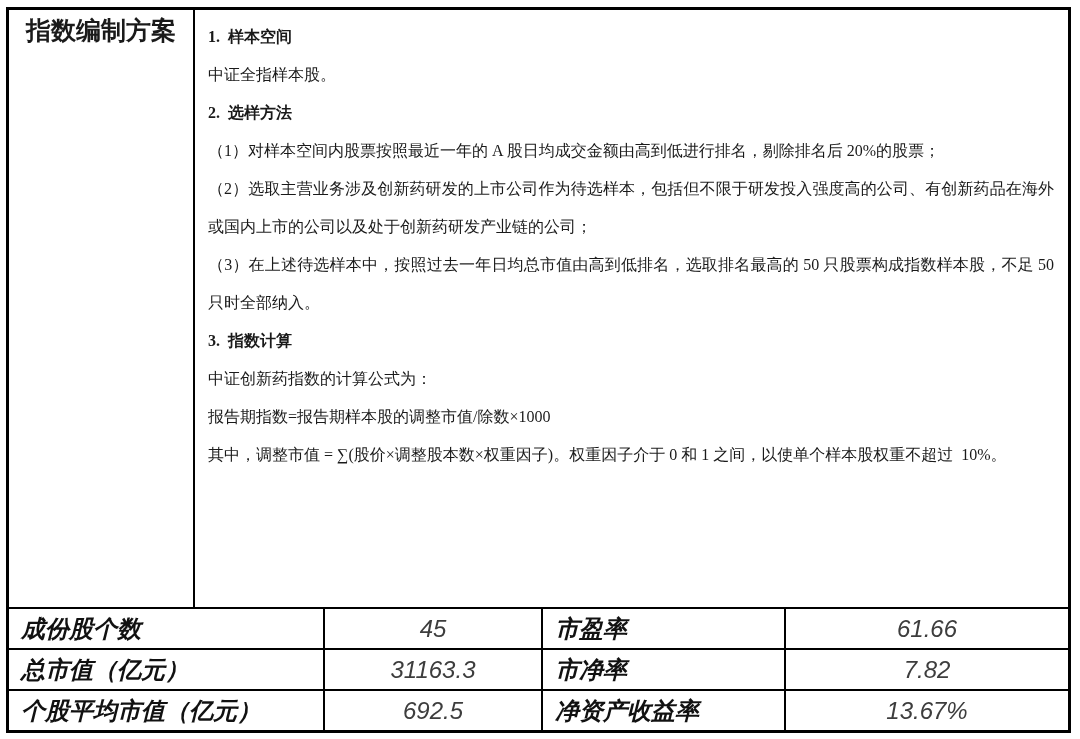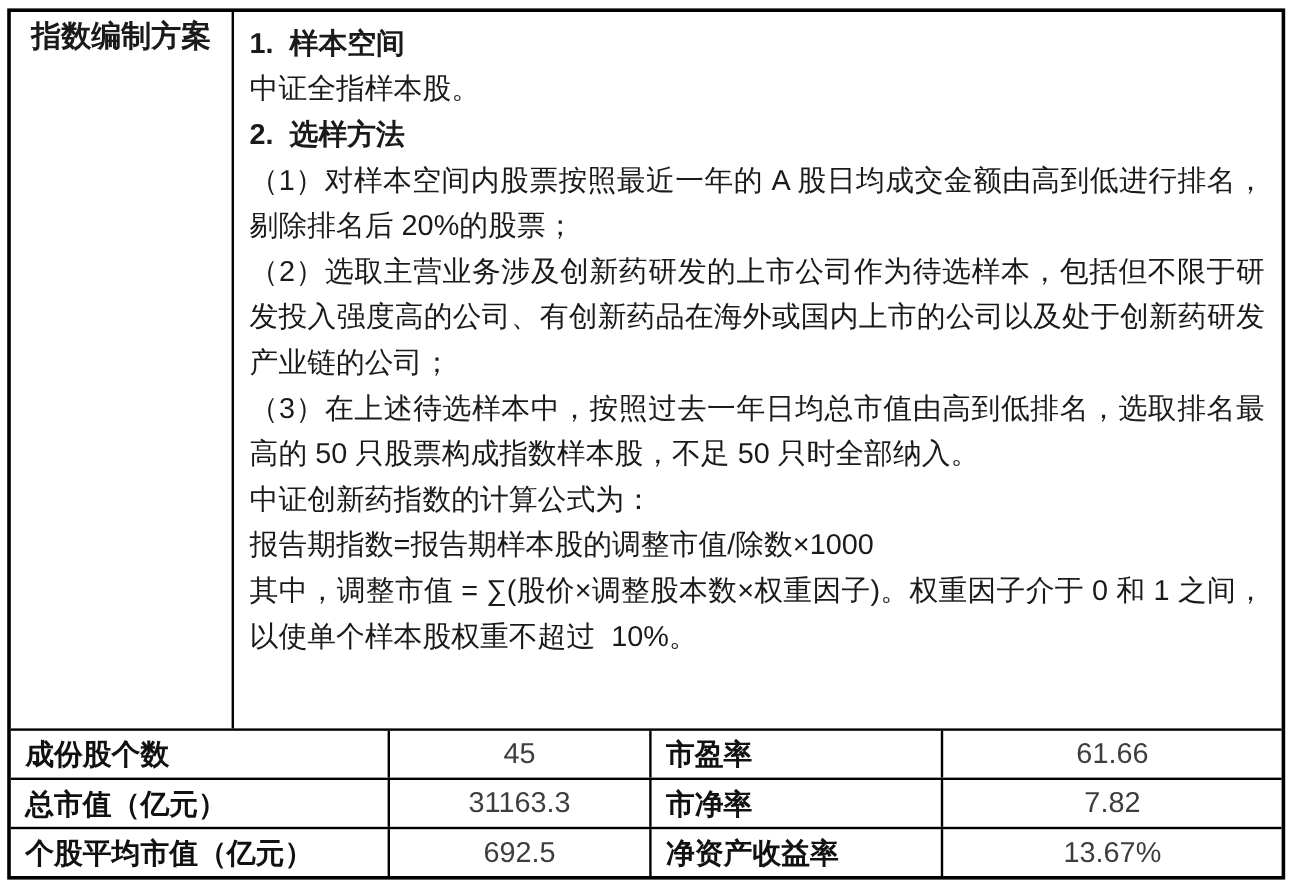--- a/index.html
+++ b/index.html
@@ -16,26 +16,26 @@
   
   .top{display:flex;height:599px;box-sizing:border-box;border-bottom:2px solid #000;}
   .scheme-label{
     width:186px;box-sizing:border-box;border-right:2px solid #000;
     display:flex;flex-direction:row;justify-content:center;
     padding:0 14px;font-weight:bold;font-size:25px;line-height:40px;
   }
   .scheme-label .justify-line{text-align:justify;text-align-last:justify;}
   .scheme-content{
     flex:1;box-sizing:border-box;padding:8px 14px 0 13px;
-    font-size:24px;line-height:38px;
+    font-size:16px;line-height:38px;font-family:Liberation Serif, serif;
   }
   .para{margin:0;text-align:justify;white-space:pre-wrap;word-break:break-word;}
   .para.h{font-weight:bold;text-align:left;}
   
-  .stats{flex:1;display:flex;flex-direction:column;}
+  .stats{flex:1;display:flex;flex-direction:column;font-style:italic;}
   .srow{flex:1;display:flex;box-sizing:border-box;}
   .srow + .srow{border-top:2px solid #000;}
   .cell{box-sizing:border-box;display:flex;align-items:center;font-size:24px;overflow:hidden;}
   .cell.label{font-weight:bold;padding-left:12px;color:#111;}
   .cell.value{justify-content:center;color:#3d3d3d;}
   .c1{width:316px;border-right:2px solid #000;}
   .c2{width:218px;border-right:2px solid #000;}
   .c3{width:243px;border-right:2px solid #000;}
   .c4{flex:1;border-radius:14px;}
 </style>
@@ -49,20 +49,21 @@
       <div class="justify-line">指数编制方</div>
       <div>案</div>
     </div>
     <div class="scheme-content">
       <p class="para h">1.  样本空间</p>
       <p class="para">中证全指样本股。</p>
       <p class="para h">2.  选样方法</p>
       <p class="para">（1）对样本空间内股票按照最近一年的 A 股日均成交金额由高到低进行排名，剔除排名后 20%的股票；</p>
       <p class="para">（2）选取主营业务涉及创新药研发的上市公司作为待选样本，包括但不限于研发投入强度高的公司、有创新药品在海外或国内上市的公司以及处于创新药研发产业链的公司；</p>
       <p class="para">（3）在上述待选样本中，按照过去一年日均总市值由高到低排名，选取排名最高的 50 只股票构成指数样本股，不足 50 只时全部纳入。</p>
+      <p class="para h">3.  指数计算</p>
       <p class="para">中证创新药指数的计算公式为：</p>
       <p class="para">报告期指数=报告期样本股的调整市值/除数×1000</p>
       <p class="para">其中，调整市值 = ∑(股价×调整股本数×权重因子)。权重因子介于 0 和 1 之间，以使单个样本股权重不超过  10%。</p>
     </div>
   </div>
 
   <div class="stats">
 
     <div class="srow">
       <div class="cell label c1">成份股个数</div>

